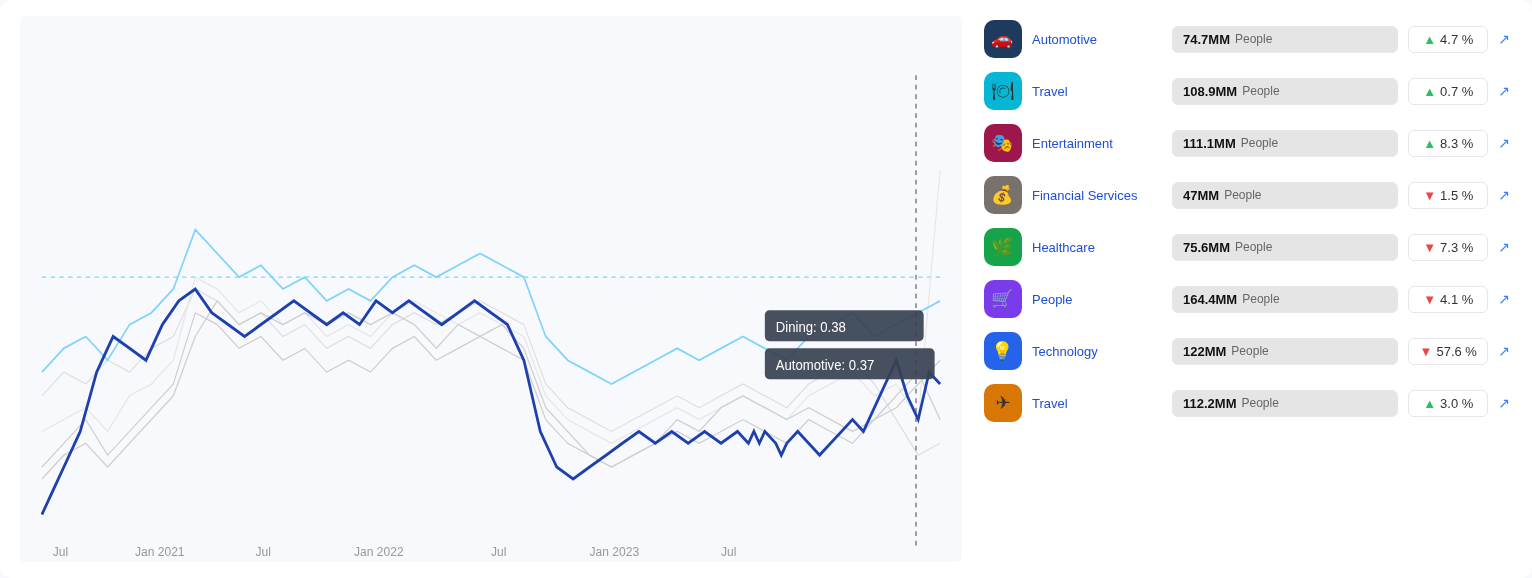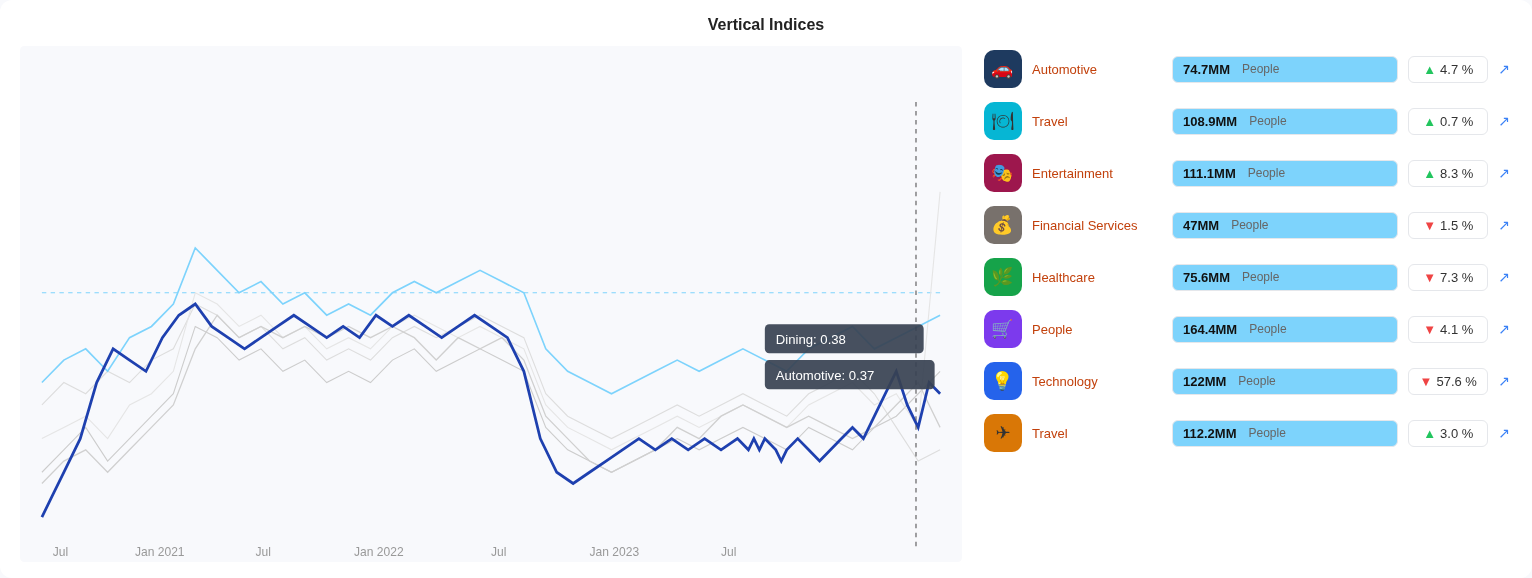--- a/index.html
+++ b/index.html
@@ -73,35 +73,35 @@
       border-radius: 10px;
       display: flex;
       align-items: center;
       justify-content: center;
       flex-shrink: 0;
       font-size: 18px;
     }
     .industry-name {
       width: 130px;
       font-size: 13px;
-      color: #c2410c;
+      color: #1d4ed8;
       cursor: pointer;
       text-decoration: none;
       flex-shrink: 0;
     }
     .metric-box {
       display: flex;
       align-items: center;
       border: 1px solid #e5e7eb;
       border-radius: 6px;
       padding: 5px 10px;
       font-size: 13px;
       flex: 1;
-      gap: 12px;
-      background: #7dd3fc;
+      gap: 5px;
+      background: #e5e5e5;
     }
     .metric-bold {
       font-weight: 700;
       color: #111;
     }
     .metric-people {
       color: #666;
       font-size: 12px;
     }
     .change-box {
@@ -122,21 +122,20 @@
       color: #3b82f6;
       cursor: pointer;
       font-size: 14px;
       flex-shrink: 0;
     }
   </style>
 </head>
 <body>
 
 <div class="container">
-  <div class="page-title">Vertical Indices</div>
   <div class="main-content">
 
     <div class="chart-area">
       <div class="chart-svg-wrapper">
         <svg viewBox="0 0 860 460" preserveAspectRatio="none">
 
           <rect width="860" height="460" fill="#f8f9fc" rx="4"></rect>
 
           <line x1="20" y1="220" x2="840" y2="220" stroke="#7dd3fc" stroke-width="1" stroke-dasharray="4,4"></line>
 

